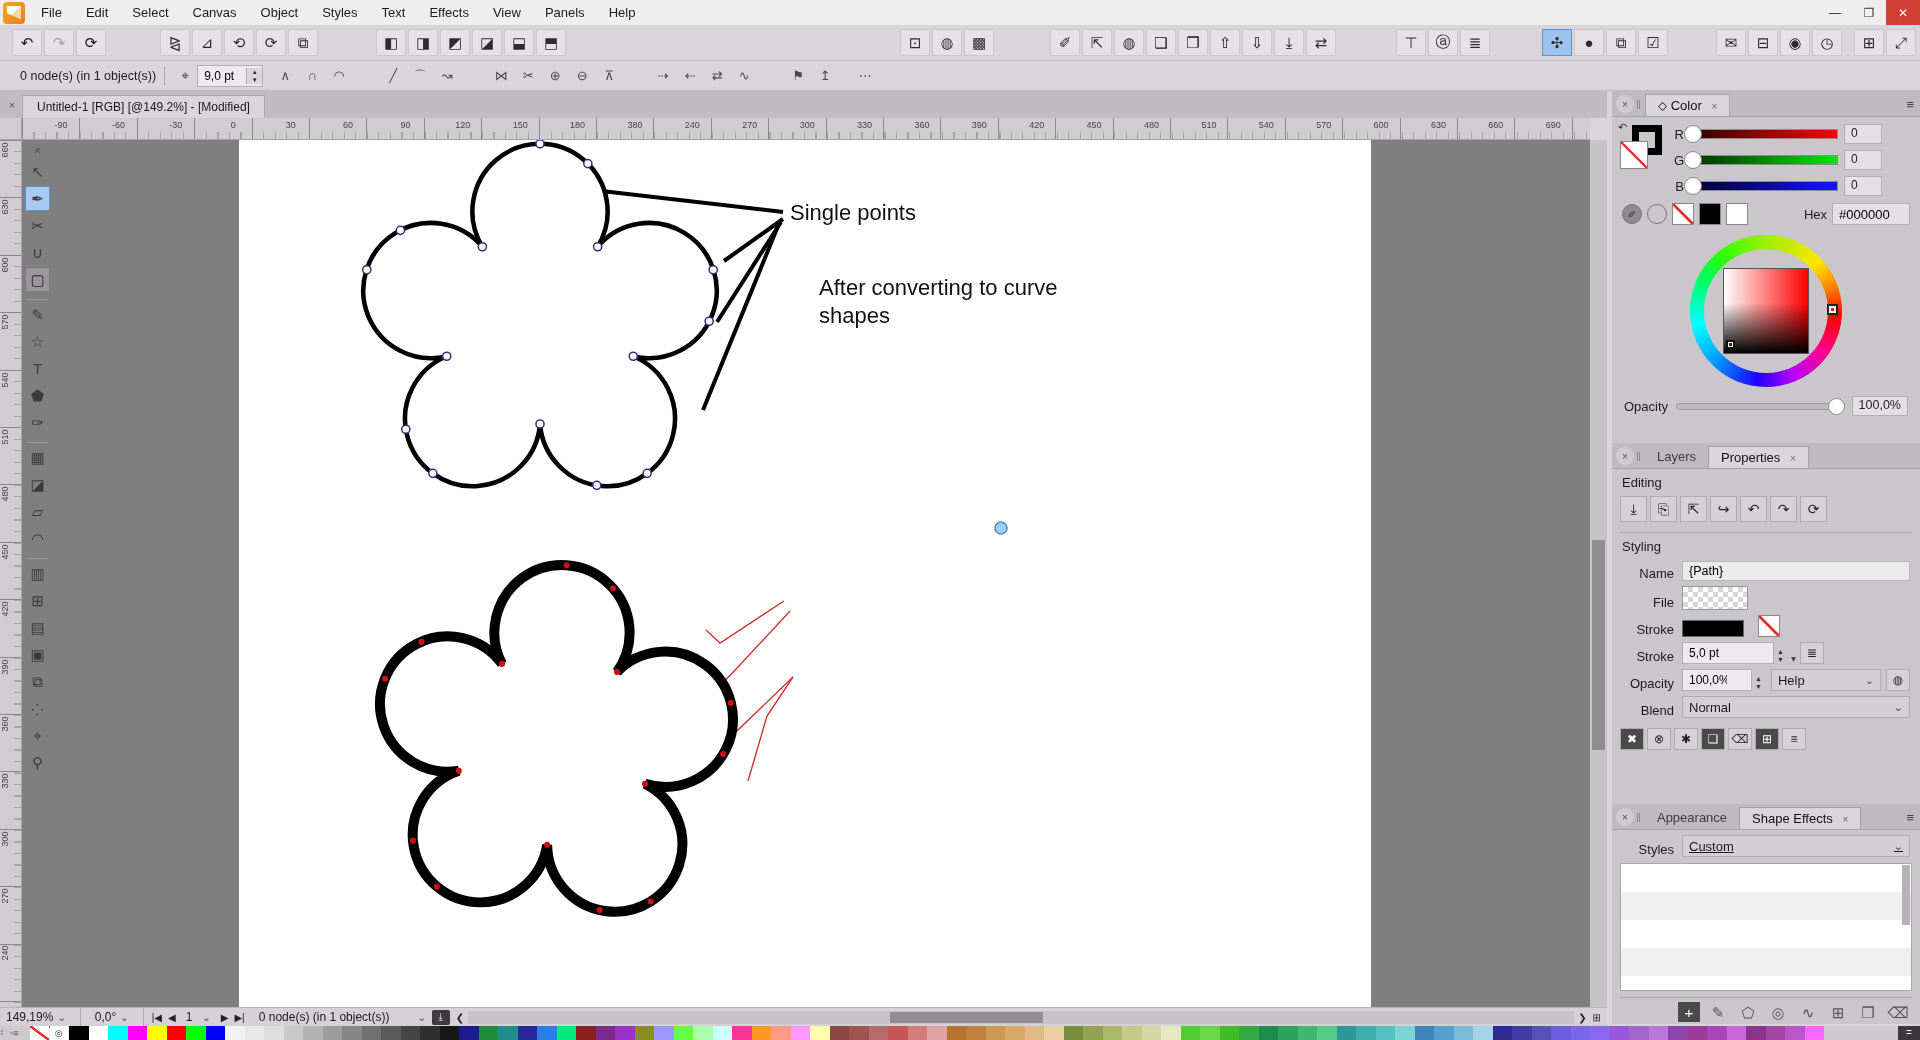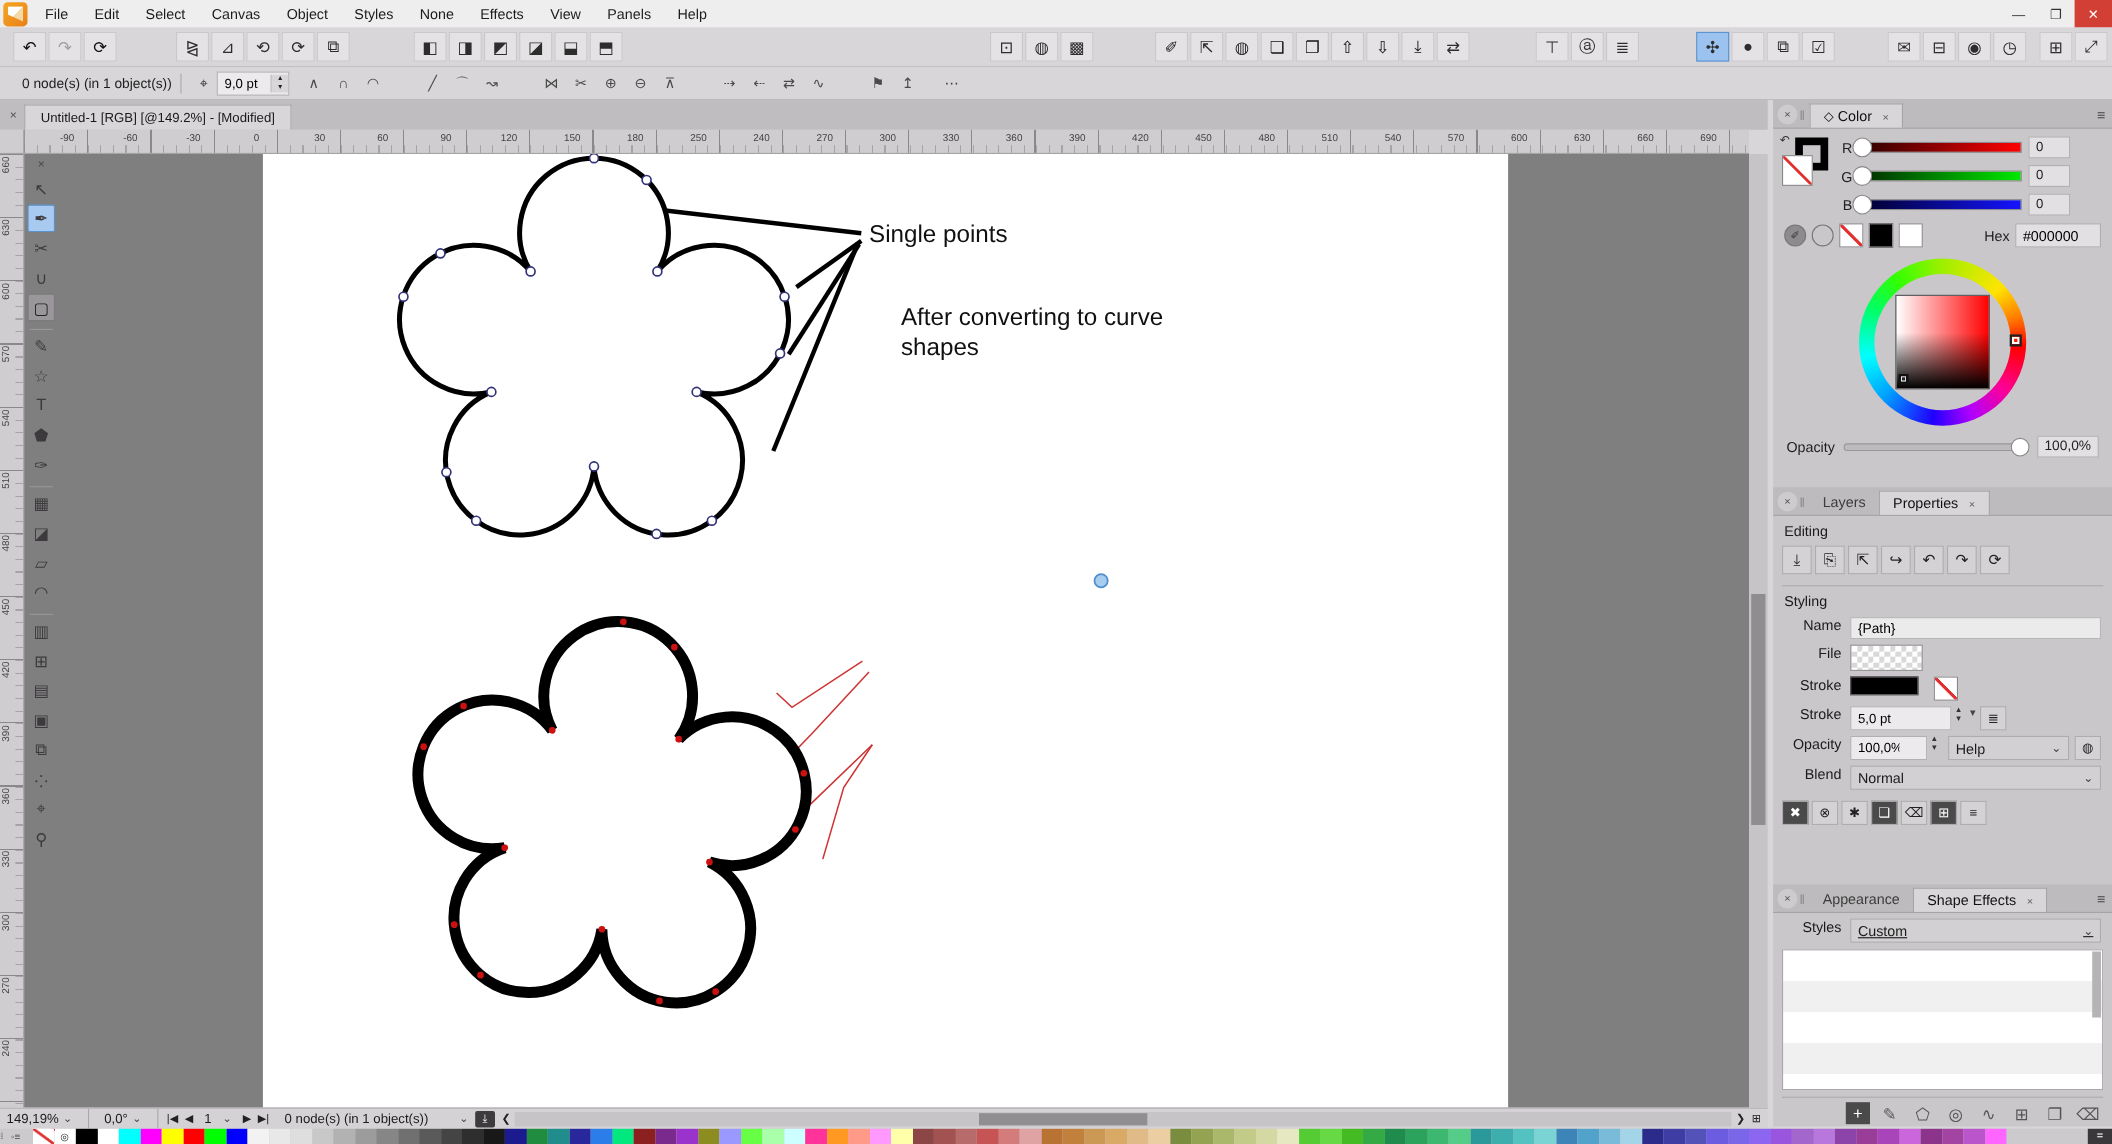--- a/index.html
+++ b/index.html
@@ -150,21 +150,21 @@
   #opacity-val { background:#e2e0e2; border:1px solid #b0aeb0; height:20px; padding:1px 6px 0; font-size:12.5px; }
 
   
   .section-label { padding:6px 10px 2px; font-size:13px; color:#1b1b1b; }
   .iconbtn-row { display:flex; gap:3px; padding:4px 8px; }
   .sq-btn { width:27px; height:26px; background:#d4d2d4; border:1px solid #aeacae; display:flex;
     align-items:center; justify-content:center; font-size:14px; color:#222; }
   .sq-btn.small { width:24px; height:22px; font-size:12px; }
   .sq-btn.darkbg { background:#4a4a4a; color:#fff; }
   .hdiv { border-top:1px solid #adabad; margin:6px 8px 0; }
-  .field-row { display:flex; align-items:flex-start; margin:5px 10px 0; }
+  .field-row { display:flex; align-items:flex-end; margin:5px 10px 0; }
   .field-row .flabel { width:52px; text-align:right; margin-right:8px; color:#1b1b1b; }
   #name-input { flex:1; height:20px; background:#ecebec; border:1px solid #b8b6b8; font-size:12.5px;
     padding-left:6px; font-family:"Liberation Sans",sans-serif; }
   #fill-swatch { width:66px; height:24px; border:1px solid #999;
     background-image:conic-gradient(#d8d8d8 25%,#fff 0 50%,#d8d8d8 0 75%,#fff 0); background-size:10px 10px; }
   #strokecolor-swatch { width:62px; height:17px; background:#000; border:1px solid #666; }
   .dropdown { display:flex; align-items:center; background:#d2d0d2; border:1px solid #aeacae; height:22px;
     padding:0 6px; color:#1b1b1b; }
   .dropdown .chev { margin-left:auto; font-size:11px; color:#444; }
   .updown { display:flex; flex-direction:column; font-size:7px; line-height:8px; color:#333; padding:0 3px; }
@@ -207,21 +207,21 @@
 
 <div id="titlebar">
   <div id="app-icon"></div>
   <div style="display:flex;">
       <span class="menu-item">File</span>
       <span class="menu-item">Edit</span>
       <span class="menu-item">Select</span>
       <span class="menu-item">Canvas</span>
       <span class="menu-item">Object</span>
       <span class="menu-item">Styles</span>
-      <span class="menu-item">None</span>
+      <span class="menu-item">Text</span>
       <span class="menu-item">Effects</span>
       <span class="menu-item">View</span>
       <span class="menu-item">Panels</span>
       <span class="menu-item">Help</span>
     </div>
   <div id="win-controls">
     <div class="winbtn">—</div>
     <div class="winbtn">❐</div>
     <div class="winbtn close">✕</div>
   </div>
@@ -336,21 +336,21 @@
       <span class="hrul-num">-90</span>
       <span class="hrul-num">-60</span>
       <span class="hrul-num">-30</span>
       <span class="hrul-num">0</span>
       <span class="hrul-num">30</span>
       <span class="hrul-num">60</span>
       <span class="hrul-num">90</span>
       <span class="hrul-num">120</span>
       <span class="hrul-num">150</span>
       <span class="hrul-num">180</span>
-      <span class="hrul-num">250</span>
+      <span class="hrul-num">380</span>
       <span class="hrul-num">240</span>
       <span class="hrul-num">270</span>
       <span class="hrul-num">300</span>
       <span class="hrul-num">330</span>
       <span class="hrul-num">360</span>
       <span class="hrul-num">390</span>
       <span class="hrul-num">420</span>
       <span class="hrul-num">450</span>
       <span class="hrul-num">480</span>
       <span class="hrul-num">510</span>

